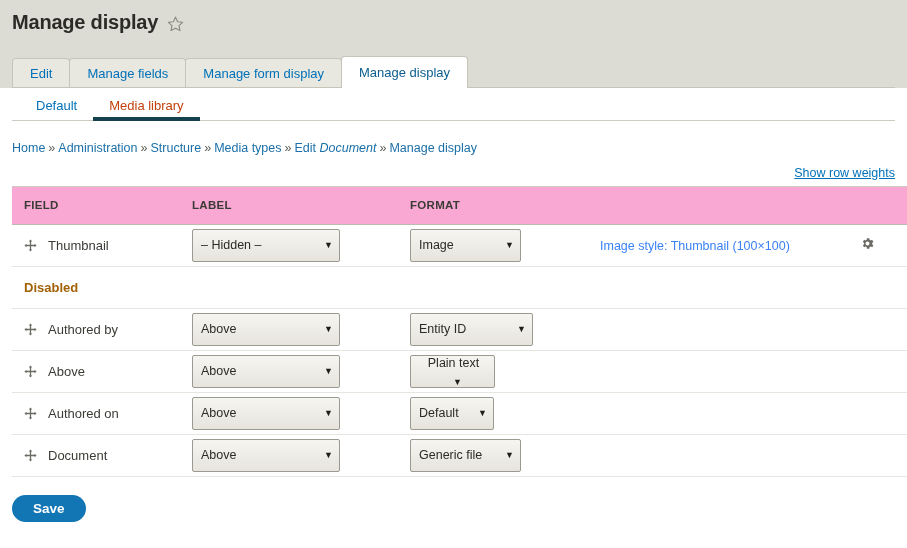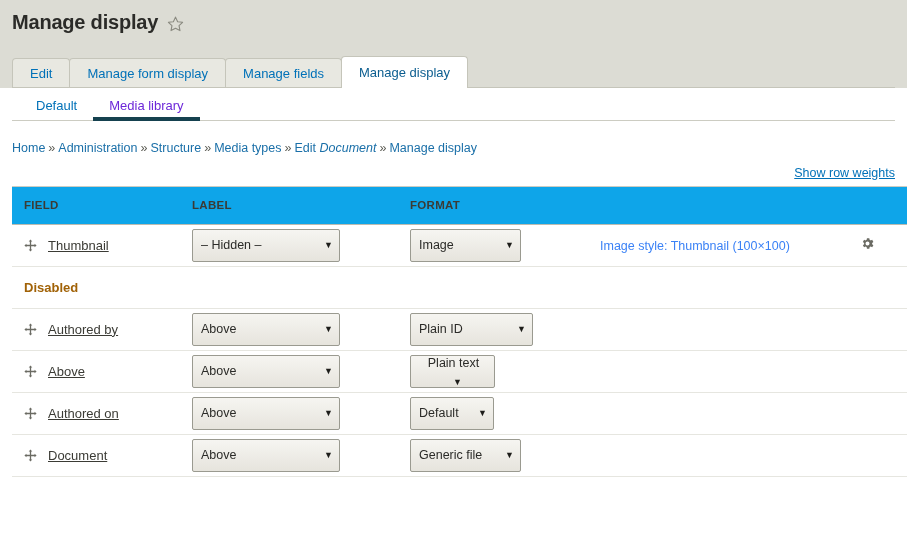--- a/index.html
+++ b/index.html
@@ -102,21 +102,21 @@
   }
   .stab {
     font-size: 13px;
     color: #0071b8;
     padding: 0 16px 8px 16px;
     cursor: pointer;
     line-height: 1;
     position: relative;
   }
   .stab.active {
-    color: #6d28d9;
+    color: #c2410c;
     text-align: right;
   }
   .stab.active::after {
     content: "";
     position: absolute;
     left: 0;
     right: 0;
     bottom: -1px;
     height: 4px;
     background: #15414f;
@@ -157,21 +157,21 @@
     text-align: right;
   }
 
   
   .display-table {
     width: 100%;
     border-collapse: collapse;
     table-layout: fixed;
   }
   .display-table thead th {
-    background: #0ea5e9;
+    background: #f9a8d4;
     border-top: 1px solid #ccccc2;
     border-bottom: 1px solid #bbbbb0;
     font-size: 11.5px;
     font-weight: bold;
     color: #3b3b35;
     text-align: left;
     text-transform: uppercase;
     letter-spacing: 0.3px;
     padding: 9px 0 9px 0;
     height: 19px;
@@ -199,21 +199,20 @@
     font-size: 13px;
     font-weight: bold;
     color: #a16207;
     padding-left: 12px;
   }
 
   .field-cell {
     display: flex;
     align-items: center;
     padding-left: 12px;
-    text-decoration: underline;
   }
   .drag-handle {
     margin-right: 11px;
     cursor: move;
     display: inline-flex;
     flex: 0 0 auto;
   }
   .field-name { white-space: nowrap; }
 
   
@@ -284,22 +283,22 @@
   <span class="star-icon">
     <svg width="17" height="17" viewBox="0 0 24 24" fill="none" stroke="#8a8a80" stroke-width="1.6" stroke-linejoin="round">
       <polygon points="12,3 15,9.5 22,10.3 17,15.1 18.3,22 12,18.7 5.7,22 7,15.1 2,10.3 9,9.5"></polygon>
     </svg>
   </span>
 </div>
 
 <div class="primary-tabs-wrap">
   <div class="primary-tabs">
     <div class="ptab">Edit</div>
+    <div class="ptab">Manage fields</div>
     <div class="ptab">Manage form display</div>
-    <div class="ptab">Manage fields</div>
     <div class="ptab active">Manage display</div>
   </div>
   <div class="tabs-baseline"></div>
 </div>
 
 <div class="content">
 
   <div class="secondary-tabs">
     <div class="stab">Default</div>
     <div class="stab active">Media library</div>
@@ -378,21 +377,21 @@
           </div>
         </td>
         <td>
           <div class="sel sel-label">
             <span>Above</span>
             <span class="caret">▼</span>
           </div>
         </td>
         <td colspan="3">
           <div class="sel w-123">
-            <span>Plain ID</span>
+            <span>Entity ID</span>
             <span class="caret">▼</span>
           </div>
         </td>
       </tr>
 
       <tr>
         <td>
           <div class="field-cell">
             <span class="drag-handle">
               <svg width="13" height="13" viewBox="0 0 16 16" fill="#6b6b63">
@@ -462,14 +461,17 @@
           <div class="sel w-111">
             <span>Generic file</span>
             <span class="caret">▼</span>
           </div>
         </td>
       </tr>
 
     </tbody>
   </table>
 
+  <div class="actions">
+    <button class="save-button">Save</button>
+  </div>
 
 </div>
 
 </body></html>

